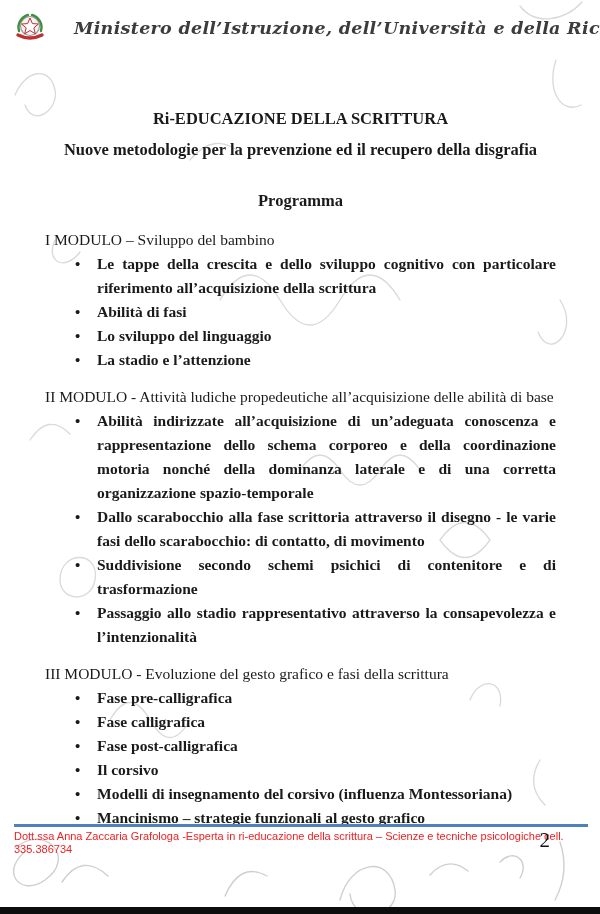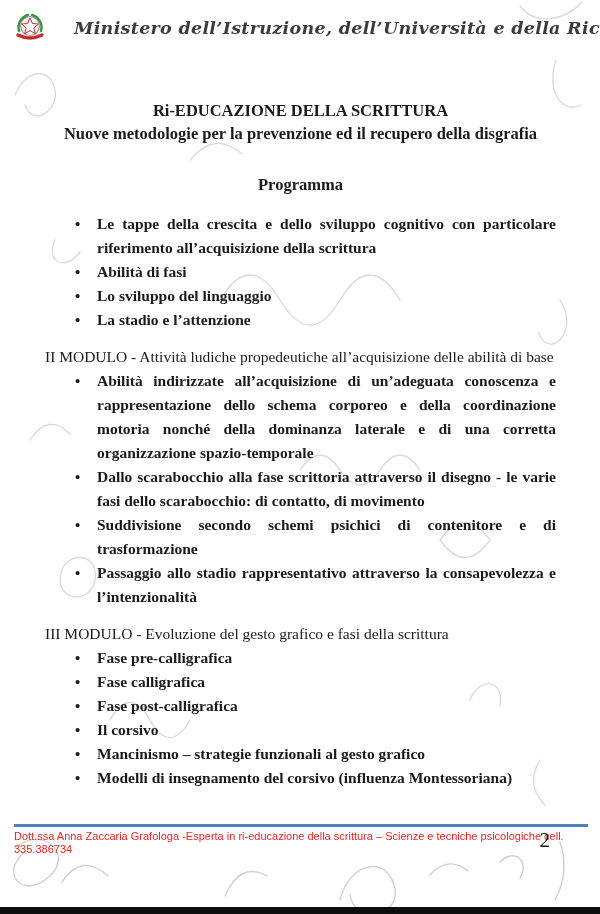--- a/index.html
+++ b/index.html
@@ -9,21 +9,21 @@
   .watermark{position:absolute;inset:0;pointer-events:none;}
   
   .header{position:absolute;top:11px;left:13px;right:8px;display:flex;align-items:center;gap:9px;}
   .emblem{flex:0 0 auto;}
   .hdr-divider{width:1px;height:30px;background:#d8d8d8;}
   .script-title{font-family:"DejaVu Serif",serif;font-style:italic;font-weight:bold;font-size:17.5px;
                 color:#3c3c3c;letter-spacing:.3px;white-space:nowrap;}
   
   .content{position:absolute;top:99px;left:45px;right:44px;}
   .doc-title,.doc-subtitle,.doc-subtitle2,.programma{
-      text-align:center;font-weight:bold;font-size:16.5px;line-height:23px;margin:0;}
+      text-align:center;font-weight:bold;font-size:16.5px;line-height:23px;margin:8px;}
   .programma{margin-top:28px;}
   .modules{margin-top:16px;font-size:15.5px;}
   .module{margin-bottom:13px;}
   .module-heading{font-weight:normal;font-size:15.5px;margin:0;line-height:24px;
                   text-align:justify;text-align-last:left;}
   .module-list{margin:0;padding:0;font-weight:bold;}
   .module-item{list-style:none;position:relative;padding-left:52px;line-height:24px;
                text-align:justify;text-align-last:left;}
   .module-item::before{content:"\2022";position:absolute;left:30px;top:0;font-size:15px;}
   
@@ -92,20 +92,21 @@
     <div class="script-title">Ministero dell’Istruzione, dell’Università e della Ricerca</div>
   </div>
 
   <div class="content">
     <h1 class="doc-title">Ri-EDUCAZIONE DELLA SCRITTURA</h1>
     <h2 class="doc-subtitle">Nuove metodologie per la prevenzione ed il recupero della disgrafia</h2>
     <h2 class="programma">Programma</h2>
 
     <div class="modules">
   <section class="module">
+    <h3 class="module-heading">I MODULO – Sviluppo del bambino</h3>
     <ul class="module-list">
             <li class="module-item">Le tappe della crescita e dello sviluppo cognitivo con particolare riferimento all’acquisizione della scrittura</li>
             <li class="module-item">Abilità di fasi</li>
             <li class="module-item">Lo sviluppo del linguaggio</li>
             <li class="module-item">La stadio e l’attenzione</li>
           </ul>
   </section>
 
   <section class="module">
     <h3 class="module-heading">II MODULO - Attività ludiche propedeutiche all’acquisizione delle abilità di base</h3>
@@ -117,22 +118,22 @@
           </ul>
   </section>
 
   <section class="module">
     <h3 class="module-heading">III MODULO - Evoluzione del gesto grafico e fasi della scrittura</h3>
     <ul class="module-list">
             <li class="module-item">Fase pre-calligrafica</li>
             <li class="module-item">Fase calligrafica</li>
             <li class="module-item">Fase post-calligrafica</li>
             <li class="module-item">Il corsivo</li>
+            <li class="module-item">Modelli di insegnamento del corsivo (influenza Montessoriana)</li>
             <li class="module-item">Mancinismo – strategie funzionali al gesto grafico</li>
-            <li class="module-item">Modelli di insegnamento del corsivo (influenza Montessoriana)</li>
           </ul>
   </section>
 </div>
   </div>
 
   <div class="footer">
     <span class="footer-line">Dott.ssa Anna Zaccaria  Grafologa -Esperta in ri-educazione della scrittura – Scienze e tecniche psicologiche cell.</span>
     <span class="footer-line">335.386734</span>
     <span class="page-number">2</span>
   </div>

